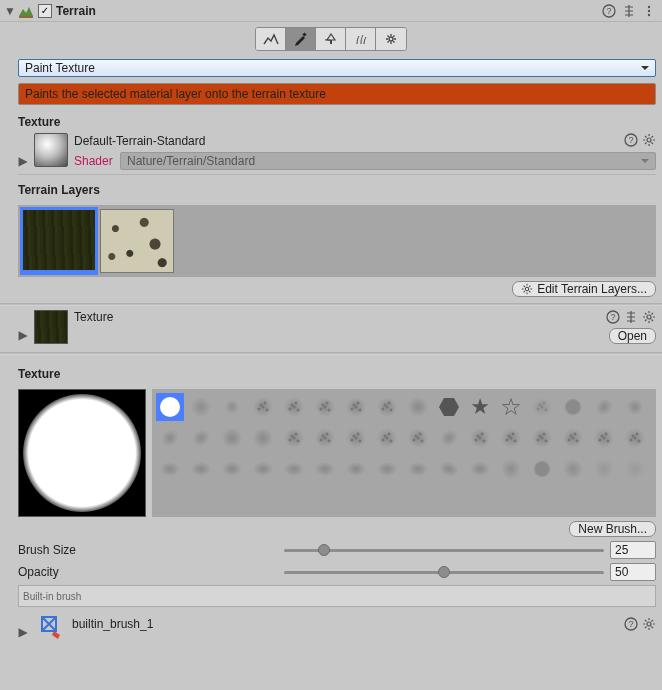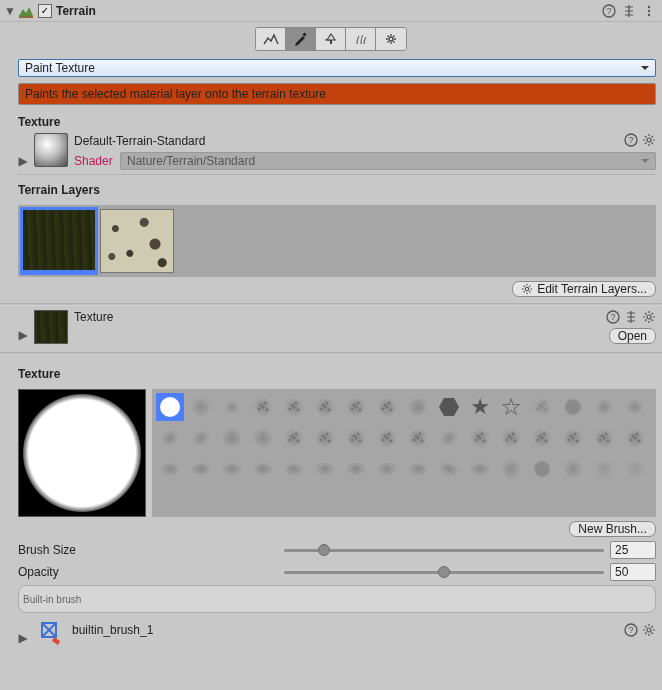--- a/index.html
+++ b/index.html
@@ -181,22 +181,22 @@
   .b-hard{width:18px;height:18px;border-radius:50%;background:radial-gradient(circle,#8a8a8a 0%,#8a8a8a 50%,rgba(138,138,138,0) 70%);}
   .slider-row{
     display:flex;align-items:center;padding:2px 6px 2px 18px;gap:6px;
   }
   .slider-row .sl{width:260px;}
   .slider-track{flex:1;height:18px;display:flex;align-items:center;position:relative;}
   .slider-track .bar{height:3px;background:var(--track);width:100%;border-radius:2px;}
   .slider-track .knob{position:absolute;top:3px;width:12px;height:12px;border-radius:50%;background:#8d8d8d;border:1px solid #6d6d6d;}
   .numbox{width:46px;height:18px;border:1px solid var(--border);background:#eee;border-radius:2px;padding:0 4px;display:flex;align-items:center;justify-content:flex-start;}
   .ro-box{
-    margin:2px 6px 0 18px;height:28px;border:1px solid #aaa;background:#d6d6d6;
-    font-size:10px;color:#666;padding:0 4px;display:flex;align-items:center;border-radius:8px;
+    margin:2px 6px 0 18px;height:22px;border:1px solid #aaa;background:#d6d6d6;
+    font-size:10px;color:#666;padding:0 4px;display:flex;align-items:center;border-radius:0;
   }
   .builtin-row{
     margin:6px 6px 0 18px;display:flex;align-items:flex-start;gap:8px;position:relative;padding-bottom:4px;
   }
   .bb-icon{width:28px;height:28px;display:flex;align-items:center;justify-content:center;}
 </style>
 </head>
 <body>
 
 <div class="hdr">

